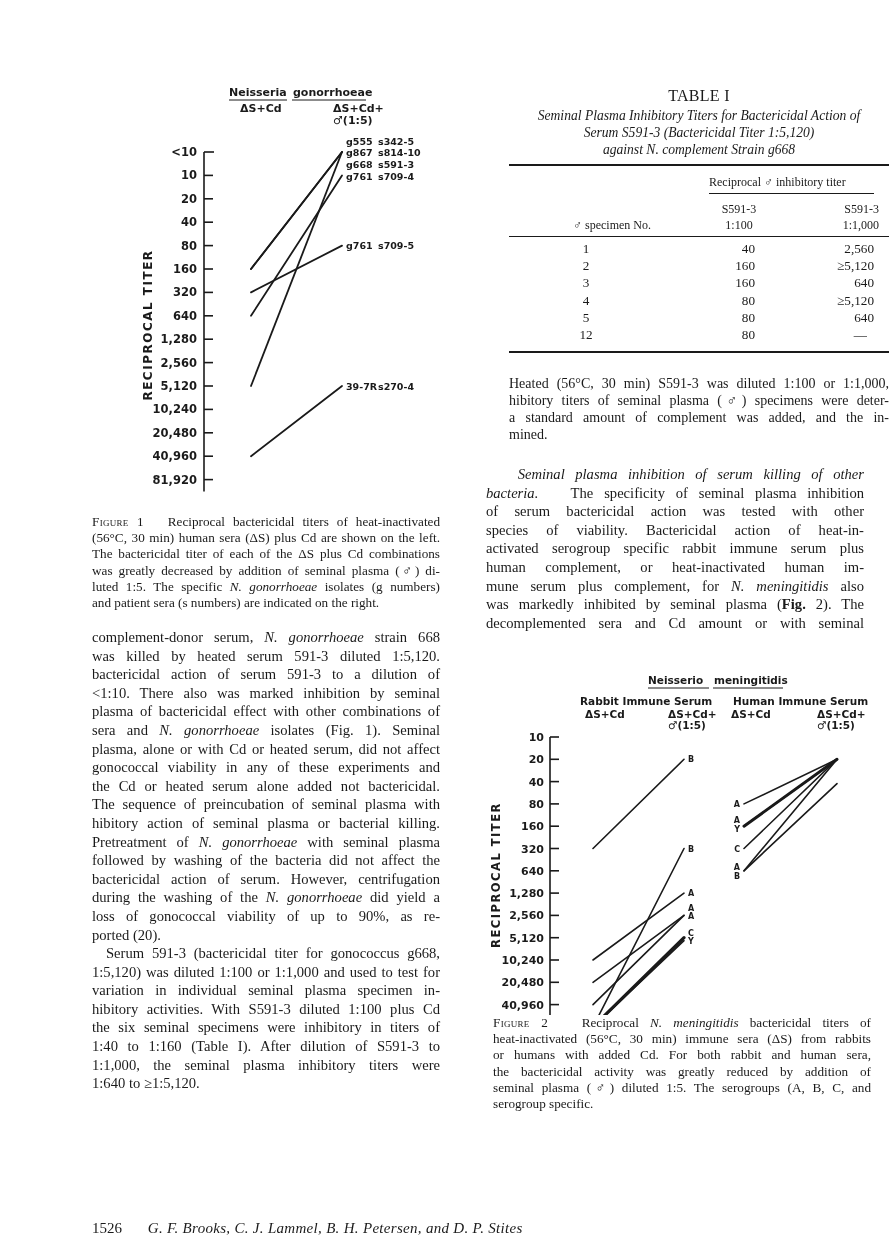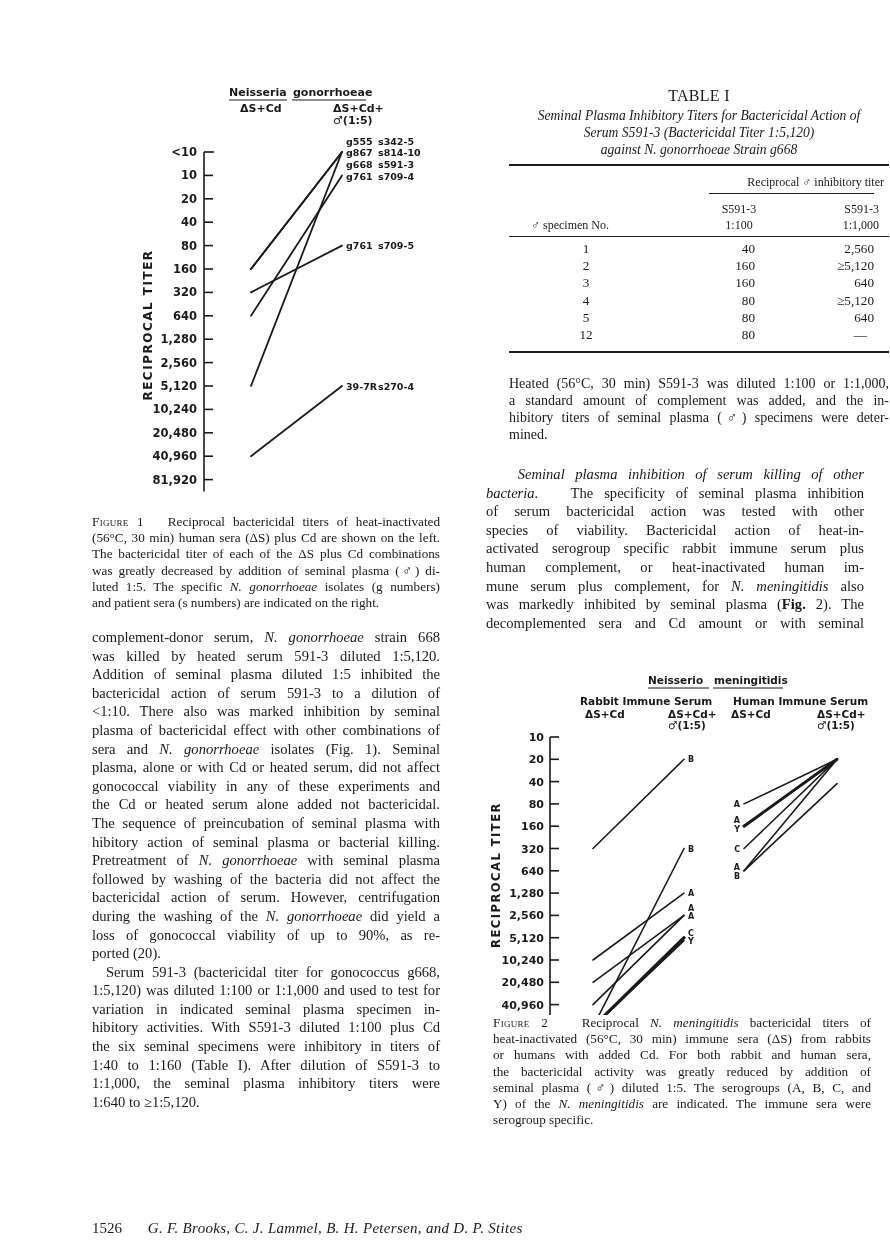--- a/index.html
+++ b/index.html
@@ -88,57 +88,56 @@
   <span class="ln">(56°C, 30 min) human sera (ΔS) plus Cd are shown on the left.</span>
   <span class="ln">The bactericidal titer of each of the ΔS plus Cd combinations</span>
   <span class="ln">was greatly decreased by addition of seminal plasma (♂) di-</span>
   <span class="ln">luted 1:5. The specific <i>N. gonorrhoeae</i> isolates (g numbers)</span>
   <span class="ln last">and patient sera (s numbers) are indicated on the right.</span>
 </div>
 
 <div class="abs body-text" style="left:92px; top:628px; width:348px;" id="leftcol">
     <span class="ln">complement-donor serum, <i>N. gonorrhoeae</i> strain 668</span>
     <span class="ln">was killed by heated serum 591-3 diluted 1:5,120.</span>
-    <span class="ln">Addition of seminal plasma diluted 1:5 inhibited the</span>
     <span class="ln">bactericidal action of serum 591-3 to a dilution of</span>
     <span class="ln">&lt;1:10. There also was marked inhibition by seminal</span>
     <span class="ln">plasma of bactericidal effect with other combinations of</span>
     <span class="ln">sera and <i>N. gonorrhoeae</i> isolates (Fig. 1). Seminal</span>
     <span class="ln">plasma, alone or with Cd or heated serum, did not affect</span>
     <span class="ln">gonococcal viability in any of these experiments and</span>
     <span class="ln">the Cd or heated serum alone added not bactericidal.</span>
     <span class="ln">The sequence of preincubation of seminal plasma with</span>
     <span class="ln">hibitory action of seminal plasma or bacterial killing.</span>
     <span class="ln">Pretreatment of <i>N. gonorrhoeae</i> with seminal plasma</span>
     <span class="ln">followed by washing of the bacteria did not affect the</span>
     <span class="ln">bactericidal action of serum. However, centrifugation</span>
     <span class="ln">during the washing of the <i>N. gonorrhoeae</i> did yield a</span>
     <span class="ln">loss of gonococcal viability of up to 90%, as re-</span>
     <span class="ln last">ported (20).</span>
     <span class="ln" style="padding-left: 14px;">Serum 591-3 (bactericidal titer for gonococcus g668,</span>
     <span class="ln">1:5,120) was diluted 1:100 or 1:1,000 and used to test for</span>
-    <span class="ln">variation in indicated seminal plasma specimen in-</span>
+    <span class="ln">variation in individual seminal plasma specimen in-</span>
     <span class="ln">hibitory activities. With S591-3 diluted 1:100 plus Cd</span>
     <span class="ln">the six seminal specimens were inhibitory in titers of</span>
     <span class="ln">1:40 to 1:160 (Table I). After dilution of S591-3 to</span>
     <span class="ln">1:1,000, the seminal plasma inhibitory titers were</span>
     <span class="ln last">1:640 to ≥1:5,120.</span>
   </div>
 
 <div class="abs tbl" style="left:485px; top:87px; width:380px; height:350px;">
   <div class="abs sc" style="left:0; width:380px; top:0; text-align:center; font-size:16px; font-variant:small-caps;">TABLE I</div>
   <div class="abs" style="left:0; width:380px; top:20px; text-align:center; font-style:italic; font-size:13.6px; line-height:17px;">
     <div>Seminal Plasma Inhibitory Titers for Bactericidal Action of</div>
     <div>Serum S591-3 (Bactericidal Titer 1:5,120)</div>
-    <div>against N. gonorrhoeae Strain g668</div>
+    <div>against N. complement Strain g668</div>
   </div>
   <div class="abs" style="left:0; top:77px; width:380px; height:0; border-top:2px solid #1a1a1a;"></div>
-  <div class="abs" style="left:200px; top:88px; width:175px; text-align:right; font-size:12px;">Reciprocal ♂ inhibitory titer</div>
+  <div class="abs" style="left:200px; top:88px; width:175px; text-align:left; font-size:12px;">Reciprocal ♂ inhibitory titer</div>
   <div class="abs" style="left:200px; top:106px; width:165px; border-top:1px solid #1a1a1a;"></div>
-  <div class="abs" style="left:22px; top:131px; width:120px; text-align:left; font-size:12px;">♂ specimen No.</div>
+  <div class="abs" style="left:22px; top:131px; width:120px; text-align:right; font-size:12px;">♂ specimen No.</div>
   <div class="abs" style="left:195px; top:114px; width:70px; text-align:center; font-size:12px; line-height:16px;">
     <div>S591-3</div>
     <div>1:100</div>
   </div>
   <div class="abs" style="left:300px; top:114px; width:70px; text-align:right; font-size:12px; line-height:16px;">
     <div>S591-3</div>
     <div>1:1,000</div>
   </div>
   <div class="abs" style="left:0; top:149px; width:380px; border-top:1.5px solid #1a1a1a;"></div>
   <div class="abs" id="tbody" style="left:0; top:154px; width:380px; height:110px;">
@@ -169,22 +168,22 @@
       </div>
       <div class="tbl-row" style="top: 86px;">
         <span style="left: 62px; width: 30px; text-align: center;">12</span>
         <span style="left: 200px; width: 46px; text-align: right;">80</span>
         <span style="left: 300px; width: 58px; text-align: right;">—</span>
       </div>
     </div>
   <div class="abs" style="left:0; top:264px; width:380px; border-top:2px solid #1a1a1a;"></div>
   <div class="abs caption" style="left:0; top:288px; width:380px; font-size:14px; line-height:17px;">
     <span class="ln">Heated (56°C, 30 min) S591-3 was diluted 1:100 or 1:1,000,</span>
+    <span class="ln">hibitory titers of seminal plasma (♂) specimens were deter-</span>
     <span class="ln">a standard amount of complement was added, and the in-</span>
-    <span class="ln">hibitory titers of seminal plasma (♂) specimens were deter-</span>
     <span class="ln last">mined.</span>
   </div>
 </div>
 
 <div class="abs body-text" style="left:486px; top:465px; width:378px;">
   <span class="ln">&nbsp;&nbsp;&nbsp;<i>Seminal plasma inhibition of serum killing of other</i></span>
   <span class="ln"><i>bacteria.</i>&nbsp;&nbsp; <span>The specificity of seminal plasma inhibition</span></span>
   <span class="ln">of serum bactericidal action was tested with other</span>
   <span class="ln">species of viability. Bactericidal action of heat-in-</span>
   <span class="ln">activated serogroup specific rabbit immune serum plus</span>
@@ -266,20 +265,19 @@
       <text x="260" y="213.8" font-size="8" text-anchor="end" font-weight="bold">B</text>
     </svg>
 </div>
 
 <div class="abs caption" style="left:493px; top:1015px; width:378px;">
   <span class="ln"><span class="sc">Figure 2</span>&nbsp;&nbsp; Reciprocal <i>N. meningitidis</i> bactericidal titers of</span>
   <span class="ln">heat-inactivated (56°C, 30 min) immune sera (ΔS) from rabbits</span>
   <span class="ln">or humans with added Cd. For both rabbit and human sera,</span>
   <span class="ln">the bactericidal activity was greatly reduced by addition of</span>
   <span class="ln">seminal plasma (♂) diluted 1:5. The serogroups (A, B, C, and</span>
-  <span class="ln">Y) of the <i>N. meningitidis</i> are indicated. The immune sera were</span>
   <span class="ln last">serogroup specific.</span>
 </div>
 
 <div class="abs footer" style="left:92px; top:1220px; width:700px;">
   <span>1526</span>
   <span style="font-style:italic; margin-left:22px; letter-spacing:0.3px;">G. F. Brooks, C. J. Lammel, B. H. Petersen, and D. P. Stites</span>
 </div>
 
 </body></html>

